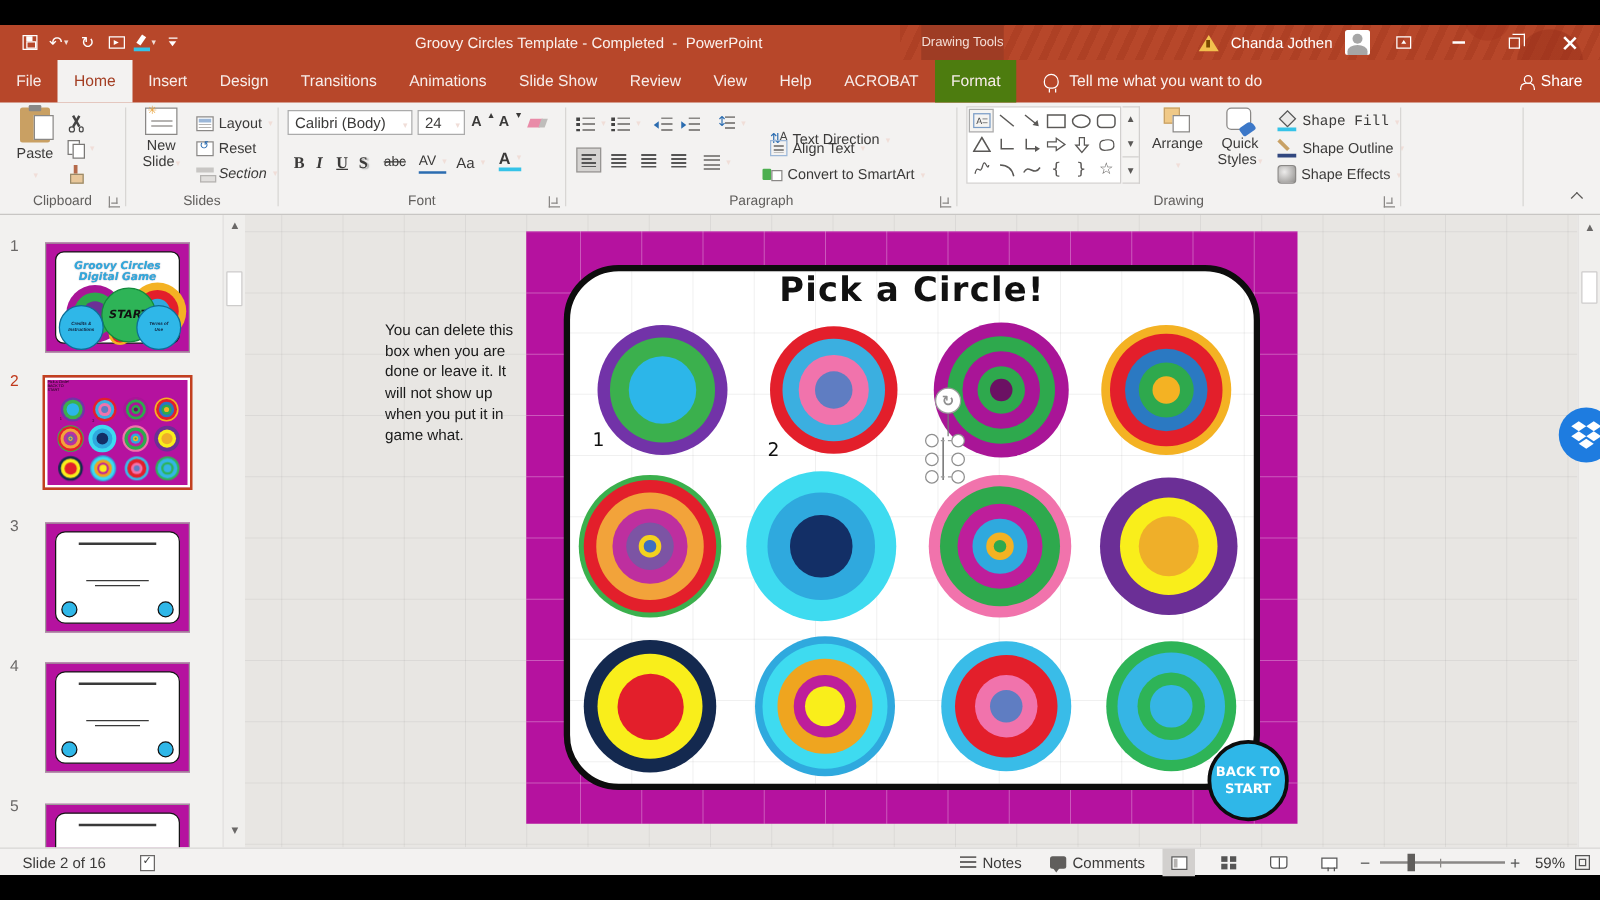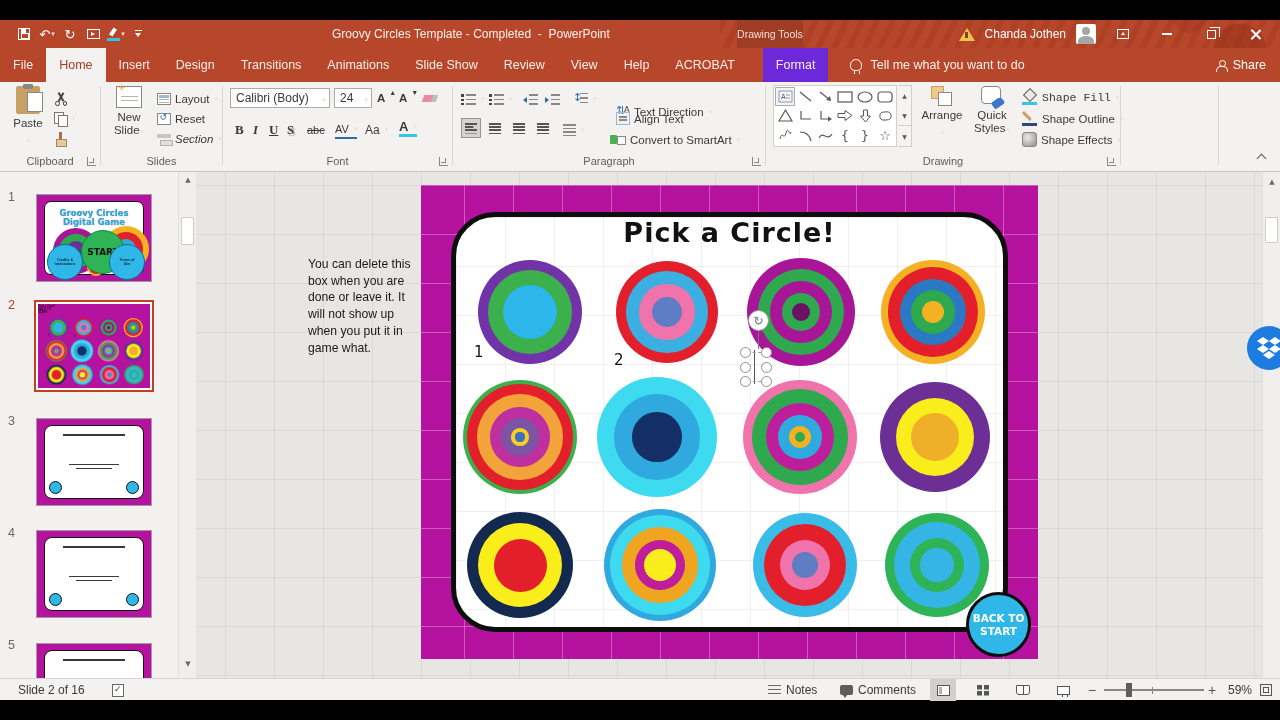--- a/index.html
+++ b/index.html
@@ -49,21 +49,21 @@
   .ic-ink::before { content:""; position:absolute; left:4px; top:0; width:4px; height:8px; background:#fff; transform:rotate(35deg); }
   .ic-ink::after { content:""; position:absolute; left:0; bottom:0; width:13px; height:3px; background:#35C3E8; }
   .qat-more { width:10px; height:12px; position:relative; }
   .qat-more::before { content:""; position:absolute; top:2px; left:1px; width:7px; height:1px; background:#fff; }
   .qat-more::after { content:""; position:absolute; top:5px; left:1px; border-left:3.5px solid transparent; border-right:3.5px solid transparent; border-top:4px solid #fff; }
 
   
   #tabrow { position:absolute; top:28px; left:0; width:1280px; height:34px; background:#B7472A; display:flex; align-items:stretch; color:#F7EDEA; z-index:2; }
   .tab { padding:0 13px; line-height:34px; font-size:12.5px; white-space:nowrap; }
   .tab.active { background:#F3F2F1; color:#A33E23; }
-  .tab.fmt { background:#6d28d9; margin-left:15px; font-size:12.5px; }
+  .tab.fmt { background:#4d7c0f; font-size:12.5px; }
   #tellme { display:flex; align-items:center; gap:8px; margin-left:22px; font-size:12.5px; color:#FAF1EE; }
   .bulb { width:12px; height:12px; border:1.3px solid #fff; border-radius:50% 50% 40% 40%; position:relative; }
   .bulb::after { content:""; position:absolute; left:3px; bottom:-4px; width:3.5px; height:3px; border-left:1.2px solid #fff; border-right:1.2px solid #fff; }
   #share { position:absolute; right:14px; top:0; height:34px; display:flex; align-items:center; gap:6px; font-size:12.5px; color:#fff; }
   .person { width:11px; height:11px; position:relative; }
   .person::before { content:""; position:absolute; left:3px; top:0; width:5px; height:5px; border-radius:50%; border:1.2px solid #fff; }
   .person::after { content:""; position:absolute; left:0px; top:6px; width:10px; height:5px; border-radius:5px 5px 0 0; border:1.2px solid #fff; border-bottom:none; }
 
   
   #ribbon { position:absolute; top:62px; left:0; width:1280px; height:90px; background:#F3F2F1; border-bottom:1px solid #C8C6C4; font-size:11.5px; color:#3B3A39; }
@@ -561,21 +561,21 @@
 
     <div class="gsep" style="left:1218px;"></div>
     <div class="collapse-chev"></div>
   </div>
 
   <div id="mainbody">
 
     <div id="thumbpanel">
       <span class="slide-num" style="top:18px;">1</span>
       <div class="mini-slide" style="top:22px;">
-        <div class="mini-card" style="border-radius:7px;">
+        <div class="mini-card" style="border-radius:7px;font-style:italic;">
           <div class="t1-title">
             <span>Groovy Circles</span><br><span>Digital Game</span>
           </div>
           <div class="cc" style="left:8px;top:26px;width:46px;height:46px;background:#A91597;"></div>
           <div class="cc" style="left:14px;top:32px;width:34px;height:34px;background:#2EA94D;"></div>
           <div class="cc" style="left:21px;top:39px;width:20px;height:20px;background:#6B2F96;"></div>
           <div class="cc" style="left:58px;top:24px;width:46px;height:46px;background:#F4B223;"></div>
           <div class="cc" style="left:64px;top:30px;width:34px;height:34px;background:#E31F2B;"></div>
           <div class="cc" style="left:71px;top:37px;width:20px;height:20px;background:#2FA9DE;"></div>
           <div class="cc" style="left:42px;top:56px;width:18px;height:18px;background:#E31F2B;border:2px solid #F4B223;"></div>

